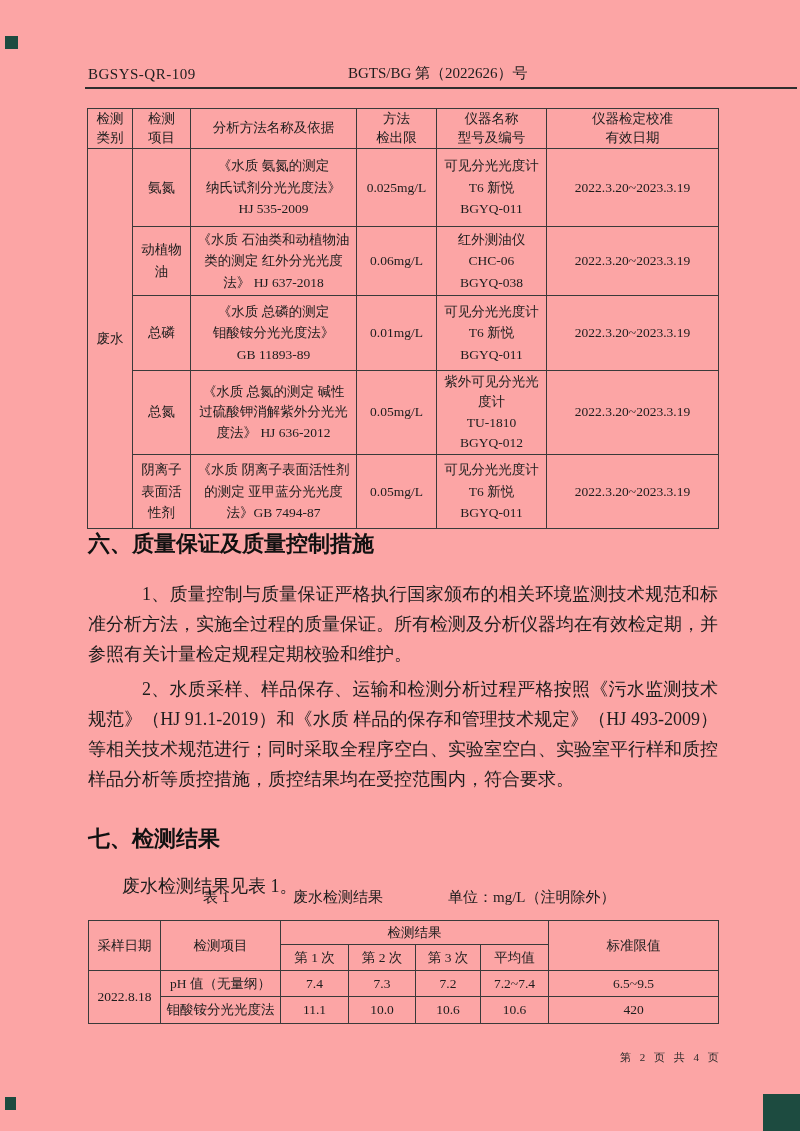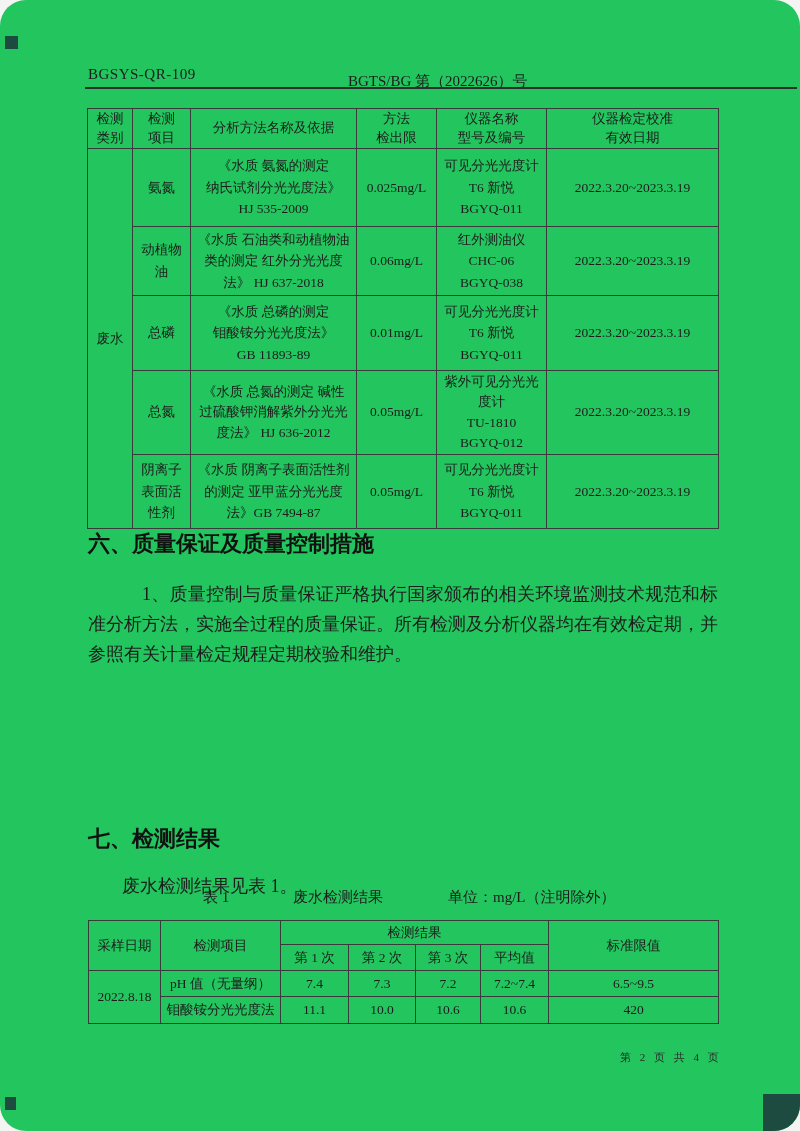--- a/index.html
+++ b/index.html
@@ -3,31 +3,31 @@
 <meta charset="utf-8">
 <style>
   html,body{margin:0;padding:0;}
   body{
     width:800px;height:1131px;
     background:#f4f4f2;
     font-family:"Liberation Serif","DejaVu Serif",serif;
     color:#1d1d1d;
   }
   .page{
-    position:relative;width:800px;height:1131px;background:#22c55e;overflow:hidden;border-radius:26px;
+    position:relative;width:800px;height:1131px;background:#fca5a5;overflow:hidden;
   }
   
   .scan-mark{position:absolute;background:#1d4b40;}
   .mark-tl{left:5px;top:36px;width:13px;height:13px;}
   .mark-bl{left:5px;top:1097px;width:11px;height:13px;}
   .mark-br{right:0;bottom:0;width:37px;height:37px;}
 
   
   .doc-code{position:absolute;left:88px;top:66px;font-size:15px;letter-spacing:.5px;}
-  .report-no{position:absolute;left:348px;top:64px;font-size:15px;margin-top:8px;}
+  .report-no{position:absolute;left:348px;top:64px;font-size:15px;}
   .head-rule{position:absolute;left:85px;top:87px;width:712px;height:2px;background:#2e2e2e;}
 
   
   table{border-collapse:collapse;table-layout:fixed;}
   td,th{border:1.5px solid #3a3a3a;text-align:center;vertical-align:middle;
         font-weight:normal;padding:1px 2px;overflow:hidden;}
   .pl{white-space:pre-line;}
 
   .t1{position:absolute;left:87px;top:108px;width:631px;font-size:13.5px;line-height:1.6;}
   .t1 .hrow{height:40px;line-height:1.35;}
@@ -149,20 +149,21 @@
       <td class="pl">可见分光光度计
 T6 新悦
 BGYQ-011</td>
       <td>2022.3.20~2023.3.19</td>
     </tr>
   </tbody>
     </table>
 
   <div class="sec-title s6-title">六、质量保证及质量控制措施</div>
   <p class="body-text indent p1">1、质量控制与质量保证严格执行国家颁布的相关环境监测技术规范和标准分析方法，实施全过程的质量保证。所有检测及分析仪器均在有效检定期，并参照有关计量检定规程定期校验和维护。</p>
+  <p class="body-text indent p2">2、水质采样、样品保存、运输和检测分析过程严格按照《污水监测技术规范》（HJ 91.1-2019）和《水质 样品的保存和管理技术规定》（HJ 493-2009）等相关技术规范进行；同时采取全程序空白、实验室空白、实验室平行样和质控样品分析等质控措施，质控结果均在受控范围内，符合要求。</p>
 
   <div class="sec-title s7-title">七、检测结果</div>
   <p class="body-text intro">废水检测结果见表 1。</p>
 
   <div class="caption">
     <span class="cap-label">表 1</span>
     <span class="cap-title">废水检测结果</span>
     <span class="cap-unit">单位：mg/L（注明除外）</span>
   </div>
 

